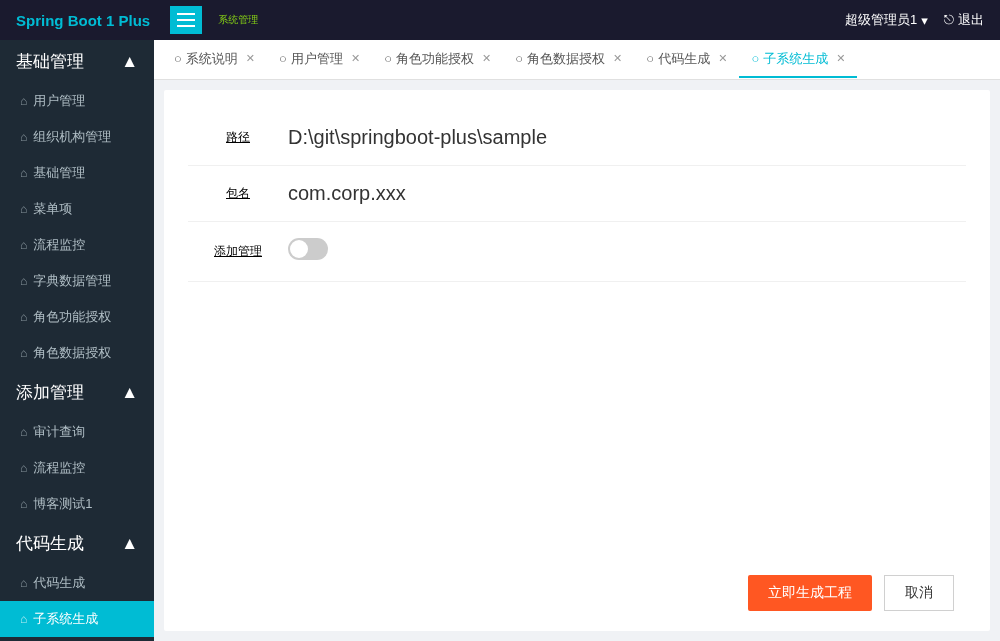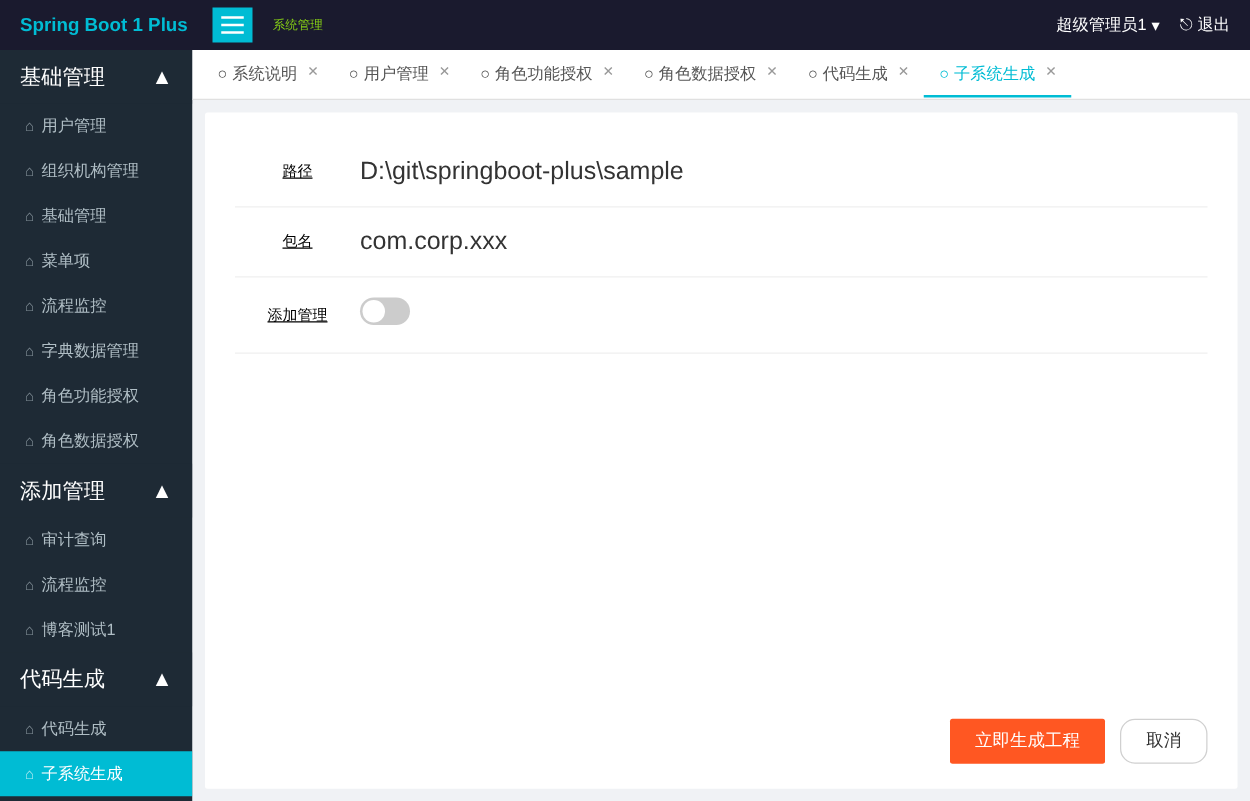--- a/index.html
+++ b/index.html
@@ -209,41 +209,41 @@
       border-radius: 50%;
       top: 2px;
       left: 2px;
       transition: left 0.2s;
     }
 
     
     .bottom-actions {
       position: absolute;
       bottom: 20px;
-      right: 24px;
+      right: 36px;
       display: flex;
       gap: 12px;
     }
     .btn-primary {
       background: #ff5722;
       color: #fff;
       border: none;
       padding: 8px 20px;
       font-size: 14px;
       cursor: pointer;
       border-radius: 2px;
     }
     .btn-default {
       background: #fff;
       color: #333;
       border: 1px solid #d0d0d0;
       padding: 8px 20px;
       font-size: 14px;
       cursor: pointer;
-      border-radius: 12px;
+      border-radius: 0;
     }
 
     
     .tabs-bar::-webkit-scrollbar { height: 0; }
   </style>
 </head>
 <body>
 
 <div class="header">
   <span class="header-logo">Spring Boot 1 Plus</span>

